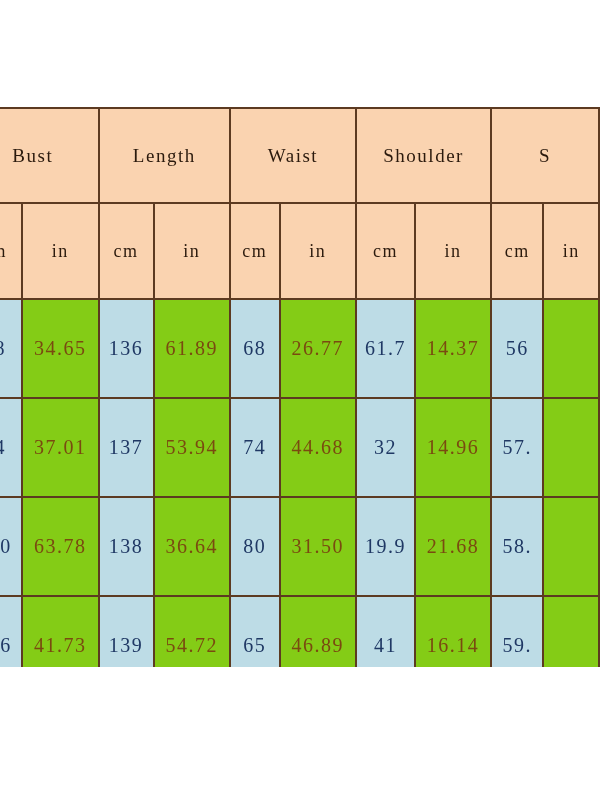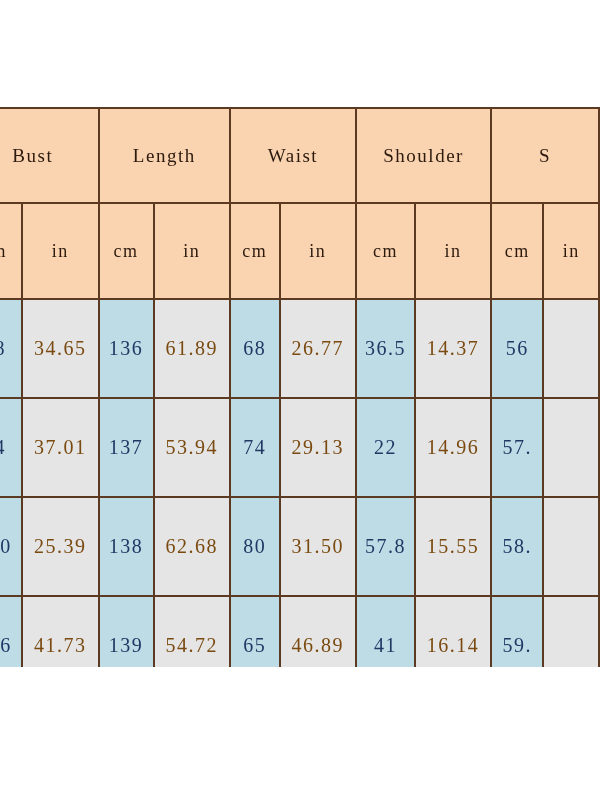--- a/index.html
+++ b/index.html
@@ -59,21 +59,21 @@
   }
 
   
   .cell-cm {
     background: #bddce6;
     color: #1f3864;
     font-size: 20px;
     height: 97px;
   }
   .cell-in {
-    background: #e5e5e5;
+    background: #84cc16;
     color: #7a4a10;
     font-size: 20px;
     height: 97px;
   }
 
   
   .w-cm { width: 80px; }
   .w-in { width: 106px; }
 </style>
 </head>
@@ -105,48 +105,48 @@
           <td class="hdr-unit w-in">in</td>
         </tr>
 
         <tr>
           <td class="cell-cm w-cm">88</td>
           <td class="cell-in w-in">34.65</td>
           <td class="cell-cm w-cm">136</td>
           <td class="cell-in w-in">61.89</td>
           <td class="cell-cm w-cm">68</td>
           <td class="cell-in w-in">26.77</td>
-          <td class="cell-cm w-cm">36.5</td>
+          <td class="cell-cm w-cm">61.7</td>
           <td class="cell-in w-in">14.37</td>
           <td class="cell-cm w-cm">56</td>
           <td class="cell-in w-in"></td>
         </tr>
 
         <tr>
           <td class="cell-cm w-cm">94</td>
           <td class="cell-in w-in">37.01</td>
           <td class="cell-cm w-cm">137</td>
           <td class="cell-in w-in">53.94</td>
           <td class="cell-cm w-cm">74</td>
-          <td class="cell-in w-in">29.13</td>
-          <td class="cell-cm w-cm">22</td>
+          <td class="cell-in w-in">44.68</td>
+          <td class="cell-cm w-cm">32</td>
           <td class="cell-in w-in">14.96</td>
           <td class="cell-cm w-cm">57.</td>
           <td class="cell-in w-in"></td>
         </tr>
 
         <tr>
           <td class="cell-cm w-cm">100</td>
-          <td class="cell-in w-in">25.39</td>
+          <td class="cell-in w-in">63.78</td>
           <td class="cell-cm w-cm">138</td>
-          <td class="cell-in w-in">62.68</td>
+          <td class="cell-in w-in">36.64</td>
           <td class="cell-cm w-cm">80</td>
           <td class="cell-in w-in">31.50</td>
-          <td class="cell-cm w-cm">57.8</td>
-          <td class="cell-in w-in">15.55</td>
+          <td class="cell-cm w-cm">19.9</td>
+          <td class="cell-in w-in">21.68</td>
           <td class="cell-cm w-cm">58.</td>
           <td class="cell-in w-in"></td>
         </tr>
 
         <tr>
           <td class="cell-cm w-cm">106</td>
           <td class="cell-in w-in">41.73</td>
           <td class="cell-cm w-cm">139</td>
           <td class="cell-in w-in">54.72</td>
           <td class="cell-cm w-cm">65</td>

